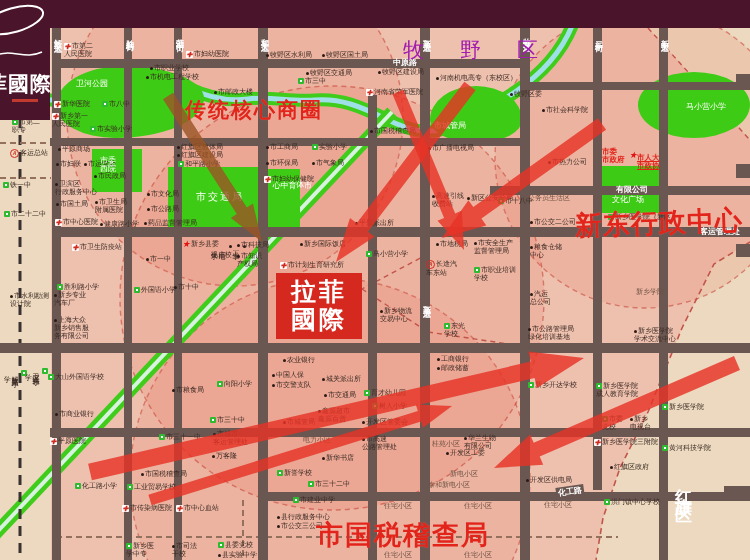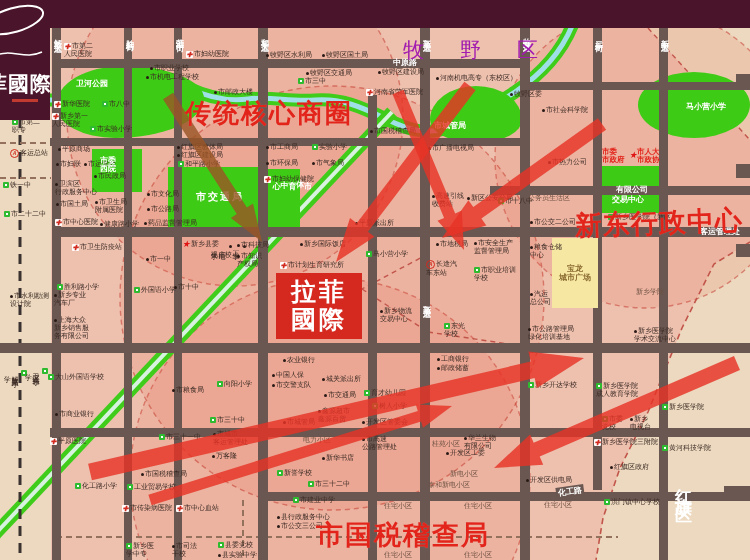--- a/index.html
+++ b/index.html
@@ -12,39 +12,39 @@
   
   .park{position:absolute;background:#3ecb15;z-index:2;}
   
   .block{position:absolute;z-index:4;display:flex;align-items:center;justify-content:center;text-align:center;}
   #lafei{background:#d5281e;color:#fff;font-family:"DejaVu Serif",serif;font-weight:bold;
          font-size:25px;line-height:28px;letter-spacing:3px;}
   #baolong{background:#f6e7a3;color:#8a6a30;font-size:8px;line-height:9.5px;font-weight:bold;white-space:pre-line;}
   
   .poi{position:absolute;font-size:7px;line-height:7.8px;color:#3b2a24;white-space:pre-line;z-index:6;width:max-content;}
   .poi.v{writing-mode:vertical-rl;letter-spacing:1px;}
-  .poi.w{color:#fff;font-weight:bold;font-size:8px;}
+  .poi.w{color:#fff;font-weight:normal;font-size:8px;}
   .poi.big{font-size:10px;letter-spacing:2px;}
   .poi.r{color:#e2241b;font-weight:bold;font-size:7.5px;}
   .poi.t{color:#6d5142;}
   .ic{display:inline-block;vertical-align:middle;margin-right:1px;}
   .ip{width:3px;height:3px;background:#2a1a16;border-radius:50%;}
   .is{width:6px;height:6px;background:#2fbb2f;border-radius:1px;
       background-image:radial-gradient(circle at 50% 45%,#fff 0,#fff 1px,#2fbb2f 1.2px);}
   .ih{color:#d22a1e;background:#fff;border-radius:1px;font-size:7px;line-height:7px;padding:0 .5px;font-weight:bold;}
   .ib{width:7px;height:7px;border:1px solid #d22a1e;border-radius:50%;color:#d22a1e;
       font-size:5px;line-height:7px;text-align:center;font-weight:bold;}
   .ist{color:#e01414;font-size:9px;line-height:8px;}
   .slabel{position:absolute;color:#fff;font-weight:bold;font-size:8px;z-index:6;white-space:nowrap;}
   .slabel.v{writing-mode:vertical-rl;letter-spacing:2px;}
   .slabel.box{background:#6a5751;padding:0 2px;}
   
   .zone{position:absolute;color:#e2241b;font-weight:bold;z-index:8;white-space:nowrap;
         text-shadow:0 0 1px rgba(255,255,255,.25);}
-  #zone-core{left:185px;top:96px;font-size:26px;letter-spacing:2px;}
+  #zone-core{left:185px;top:96px;font-size:21px;letter-spacing:2px;}
   #zone-admin{left:575px;top:205px;font-size:27px;transform:rotate(-2deg);letter-spacing:1px;}
   #zone-hitech{left:316px;top:517px;font-size:27px;letter-spacing:2px;}
   
   #muye{position:absolute;left:403px;top:36px;color:#a21caf;font-weight:normal;font-size:21px;
         letter-spacing:36px;z-index:8;}
   #hongqi{position:absolute;left:672px;top:474px;color:#fff;font-weight:bold;font-size:17px;
           writing-mode:vertical-rl;letter-spacing:10px;z-index:8;}
   
   #topband{position:absolute;left:0;top:0;width:750px;height:28px;background:#4a142a;z-index:9;}
   #sidebar{position:absolute;left:0;top:0;width:50px;height:120px;background:#4a142a;z-index:9;overflow:hidden;}
@@ -95,22 +95,20 @@
       <div class="street" style="left: 50px; top: 427.5px; width: 700px; height: 9px;"></div>
       <div class="street" style="left: 263px; top: 491.5px; width: 487px; height: 9px;"></div>
       <div class="street" style="left: 736px; top: 74px; width: 14px; height: 14px;"></div>
       <div class="street" style="left: 736px; top: 164px; width: 14px; height: 14px;"></div>
       <div class="street" style="left: 736px; top: 244px; width: 14px; height: 13px;"></div>
       <div class="street" style="left: 724px; top: 486px; width: 26px; height: 14px;"></div>
     </div>
   <div class="block" id="lafei" style="left:276px;top:273px;width:86px;height:66px;">
       <span>拉菲<br>國際</span>
     </div>
-  <div class="block" id="baolong" style="left:552px;top:238px;width:46px;height:70px;">宝龙
-城市广场</div>
   <svg class="layer" id="svg-mid">
       <path d="M572,26 C560,55 540,75 515,92 C488,110 470,120 448,128 C425,136 405,128 388,120 C360,106 340,98 315,100 C290,102 270,96 248,99 C225,102 205,96 188,88 C170,80 150,70 132,74 C112,78 95,90 75,97 C62,101 52,100 45,100" fill="none" stroke="#3fcc1a" stroke-width="13" stroke-linecap="round"></path>
       <path d="M572,26 C560,55 540,75 515,92 C488,110 470,120 448,128 C425,136 405,128 388,120 C360,106 340,98 315,100 C290,102 270,96 248,99 C225,102 205,96 188,88 C170,80 150,70 132,74 C112,78 95,90 75,97 C62,101 52,100 45,100" fill="none" stroke="#9fdfe8" stroke-width="5" stroke-linecap="round"></path>
       <line x1="-18" y1="548" x2="392" y2="112" stroke="#3fcc1a" stroke-width="13"></line>
       <line x1="-18" y1="548" x2="392" y2="112" stroke="#d8f2e0" stroke-width="4"></line>
       <line x1="20" y1="118" x2="20" y2="560" stroke="#3a3230" stroke-width="3" stroke-dasharray="10 7"></line>
       <line x1="56" y1="537" x2="618" y2="537" stroke="#93715c" stroke-width="2" stroke-dasharray="6 4"></line>
       <line x1="243" y1="500" x2="243" y2="560" stroke="#93715c" stroke-width="2" stroke-dasharray="6 4"></line>
       <line x1="0" y1="143" x2="51" y2="143" stroke="#93715c" stroke-width="2" stroke-dasharray="6 4"></line>
       <line x1="0" y1="178" x2="51" y2="178" stroke="#93715c" stroke-width="2" stroke-dasharray="6 4"></line>
@@ -146,21 +144,21 @@
       <div class="poi " style="left: 146px; top: 73px;"><i class="ic ip"></i>市机电工程学校</div>
       <div class="poi " style="left: 214px; top: 88px;"><i class="ic ip"></i>市邮政大楼</div>
       <div class="poi " style="left: 366px; top: 88px;"><i class="ic ih">✚</i>河南省荣军医院</div>
       <div class="poi " style="left: 510px; top: 90px;"><i class="ic ip"></i>牧野区委</div>
       <div class="poi " style="left: 370px; top: 127px;"><i class="ic ip"></i>市国税稽查局</div>
       <div class="poi " style="left: 542px; top: 106px;"><i class="ic ip"></i>市社会科学院</div>
       <div class="poi " style="left: 548px; top: 158px;"><i class="ic ip"></i>市热力公司</div>
       <div class="poi r" style="left: 602px; top: 148px;">市委
 市政府</div>
       <div class="poi " style="left: 629px; top: 151px;"><i class="ic ist">★</i></div>
-      <div class="poi r" style="left: 637px; top: 148px;">市人大
+      <div class="poi r" style="left: 637px; top: 154px; text-decoration: underline;">市人大
 市政协</div>
       <div class="poi " style="left: 54px; top: 100px;"><i class="ic ih">✚</i>新华医院</div>
       <div class="poi " style="left: 52px; top: 112px;"><i class="ic ih">✚</i>新乡第一
 人民医院</div>
       <div class="poi " style="left: 102px; top: 100px;"><i class="ic is"></i>市八中</div>
       <div class="poi " style="left: 90px; top: 125px;"><i class="ic is"></i>市实验小学</div>
       <div class="poi " style="left: 266px; top: 143px;"><i class="ic ip"></i>市工商局</div>
       <div class="poi " style="left: 312px; top: 143px;"><i class="ic is"></i>实验小学</div>
       <div class="poi " style="left: 266px; top: 159px;"><i class="ic ip"></i>市环保局</div>
       <div class="poi " style="left: 312px; top: 159px;"><i class="ic ip"></i>市气象局</div>
@@ -304,21 +302,21 @@
       <div class="poi " style="left: 662px; top: 403px;"><i class="ic is"></i>新乡医学院</div>
       <div class="poi " style="left: 662px; top: 444px;"><i class="ic is"></i>黄河科技学院</div>
       <div class="poi " style="left: 610px; top: 463px;"><i class="ic ip"></i>红旗区政府</div>
       <div class="poi " style="left: 526px; top: 476px;"><i class="ic ip"></i>开发区供电局</div>
       <div class="poi " style="left: 604px; top: 498px;"><i class="ic is"></i>洪门镇中心学校</div>
       <div class="poi w" style="left: 76px; top: 80px;">卫河公园</div>
       <div class="poi w big" style="left: 196px; top: 193px;">市交通局</div>
       <div class="poi w v" style="left: 272px; top: 174px;">市体育中心</div>
       <div class="poi w" style="left: 100px; top: 157px;">市委
 西院</div>
-      <div class="poi w" style="left: 612px; top: 196px;">交易中心</div>
+      <div class="poi w" style="left: 612px; top: 196px;">文化广场</div>
       <div class="poi w" style="left: 434px; top: 122px;">市城管局</div>
       <div class="poi w" style="left: 686px; top: 103px;">马小营小学</div>
     </div>
   <svg class="layer" id="svg-top" style="z-index:7">
       <polygon points="163.0,99.2 236.8,214.0 230.8,217.9 262.0,242.0 253.0,203.6 246.9,207.5 173.0,92.8" fill="#9a5526" opacity="0.82"></polygon>
       <polygon points="464.4,81.8 356.7,223.2 350.0,218.1 336.0,262.0 374.5,236.8 367.9,231.7 475.6,90.2" fill="#e63326" opacity="0.82"></polygon>
       <polygon points="392.5,94.3 444.1,218.0 437.5,220.8 464.0,250.0 461.8,210.6 455.2,213.4 403.5,89.7" fill="#e63326" opacity="0.82"></polygon>
       <polygon points="597.9,118.3 473.3,207.1 468.4,200.3 442.0,238.0 486.3,225.4 481.4,218.5 606.1,129.7" fill="#e63326" opacity="0.82"></polygon>
       <polygon points="91.9,480.3 534.6,378.1 536.9,388.1 584.0,358.0 528.4,351.6 530.7,361.6 88.1,463.7" fill="#e63326" opacity="0.82"></polygon>
       <polygon points="151.6,505.3 421.1,421.4 423.0,427.7 452.0,406.0 415.8,404.6 417.8,410.9 148.4,494.7" fill="#e63326" opacity="0.82"></polygon>

